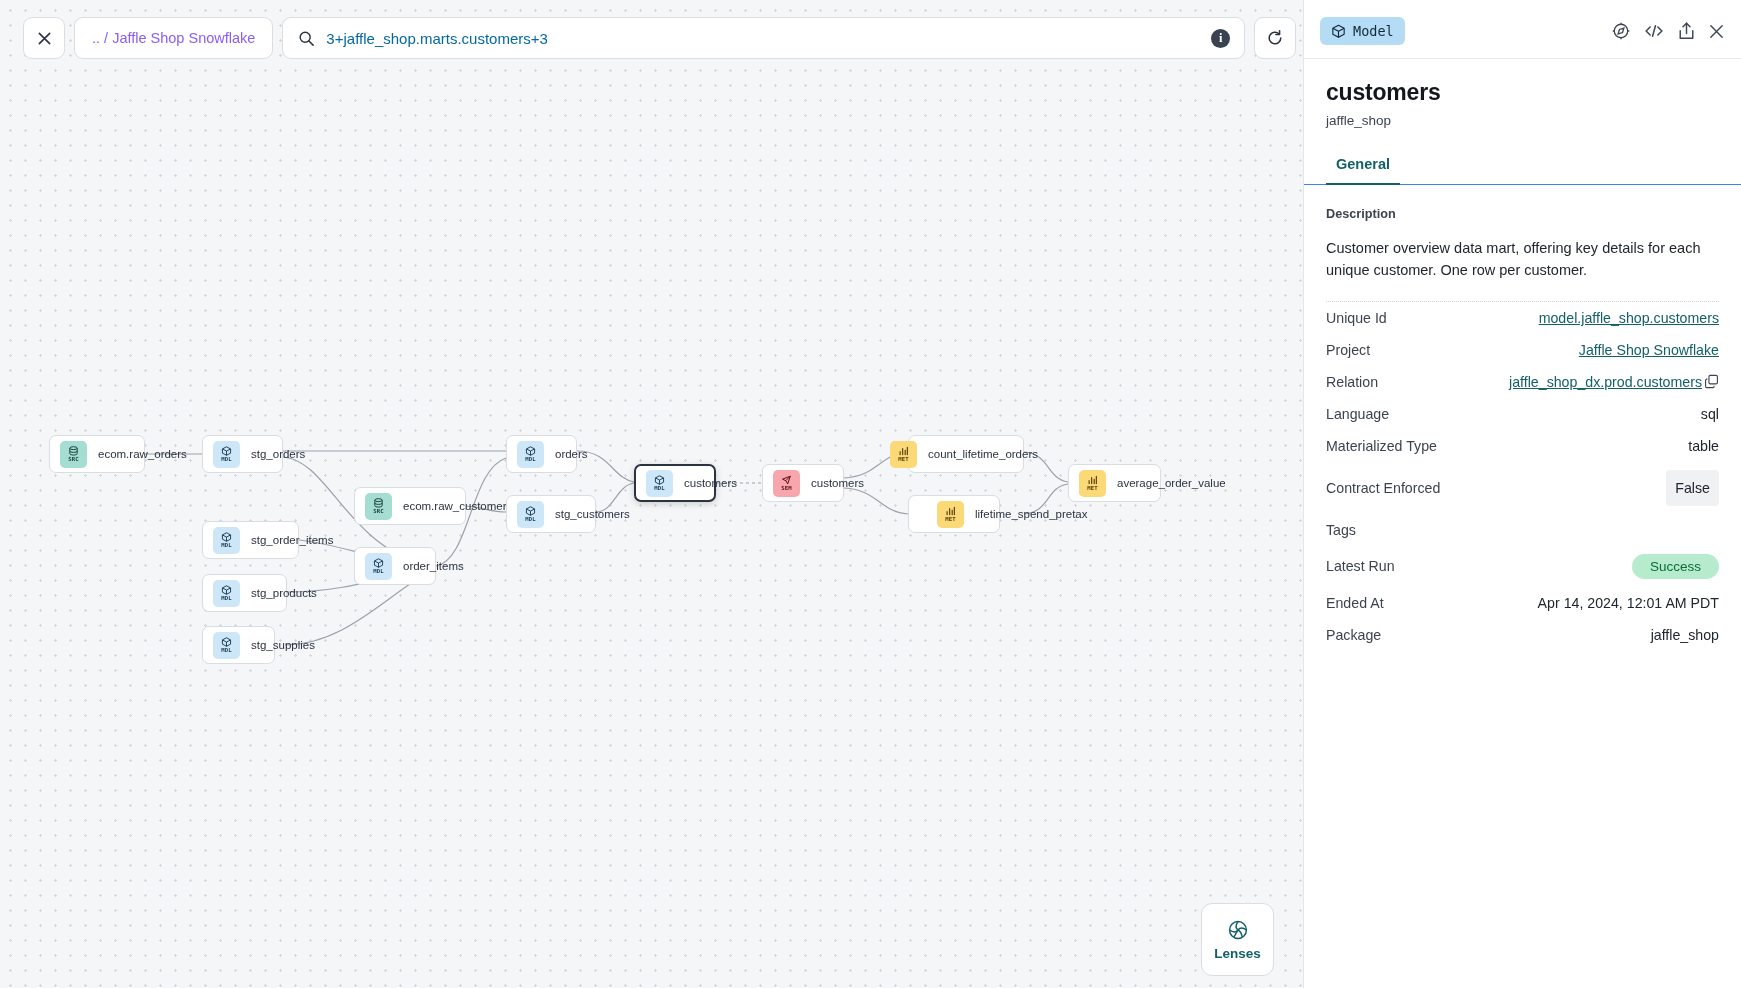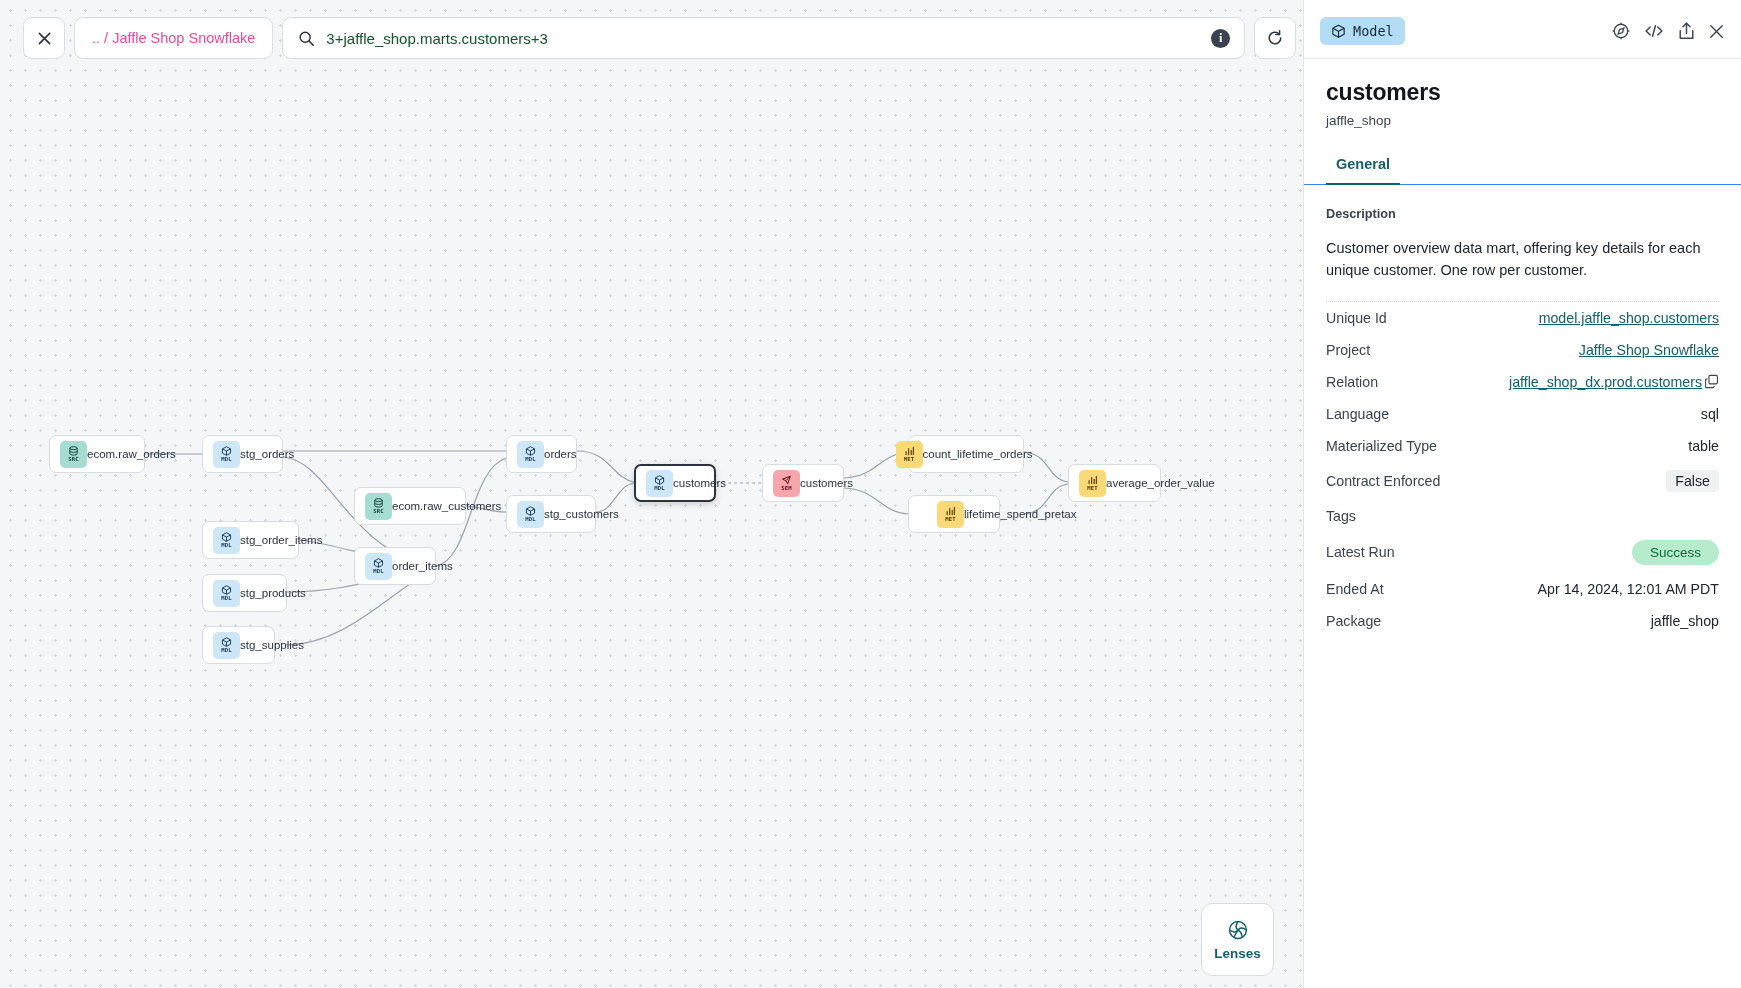--- a/index.html
+++ b/index.html
@@ -37,36 +37,36 @@
     color: #3a4250;
     cursor: pointer;
   }
   .tb-btn svg { display: block; }
   .breadcrumb {
     height: 42px; padding: 0 17px;
     background: #ffffff;
     border: 1px solid #dadee3;
     border-radius: 9px;
     display: flex; align-items: center;
-    font-size: 14.5px; color: #ec4899;
+    font-size: 14.5px; color: #8b5cf6;
     cursor: pointer; white-space: nowrap;
   }
   .searchbar {
     height: 42px; width: 963px;
     background: #ffffff;
     border: 1px solid #dadee3;
     border-radius: 9px;
     display: flex; align-items: center;
     padding: 0 14px 0 15px;
     gap: 11px;
   }
   .searchbar .sq { flex: none; color: #2b3240; display:block; }
   .search-val {
     flex: 1 1 auto;
-    font-size: 15px; color: #14532d;
+    font-size: 15px; color: #0369a1;
     font-family: "Liberation Sans", sans-serif;
     white-space: nowrap; overflow: hidden;
   }
   .info-dot {
     flex: none; width: 19px; height: 19px; border-radius: 50%;
     background: #3a4250; color: #fff;
     font-size: 12.5px; font-weight: bold; line-height: 19px;
     text-align: center; cursor: pointer;
     font-family: "Liberation Serif", serif;
   }
@@ -74,20 +74,21 @@
   
   .graph { position: absolute; inset: 0; }
   .edges { position: absolute; inset: 0; width: 1303px; height: 988px; }
   .node {
     position: absolute;
     background: #ffffff;
     border: 1px solid #d8dde3;
     border-radius: 7px;
     display: flex; align-items: center;
     padding: 0 14px 0 10px;
+    gap: 11px;
     height: 38px;
     cursor: pointer;
     z-index: 5;
   }
   .node.selected {
     border: 2px solid #2b3240;
     box-shadow: 0 2px 7px rgba(0,0,0,.17);
     z-index: 7;
   }
   .badge {
@@ -184,21 +185,21 @@
 
   .row {
     display: flex; align-items: center; justify-content: space-between;
     min-height: 32px; padding: 8px 0;
     gap: 12px;
   }
   .row .k { font-size: 14.2px; color: #3c434f; white-space: nowrap; }
   .row .v { font-size: 14.2px; color: #20262f; text-align: right; }
   .row .v.link { color: #136068; text-decoration: underline; cursor: pointer; }
   .row .v.chip {
-    background: #f0f1f3; border-radius: 4px; padding: 3px 9px;
+    background: #f0f1f3; border-radius: 4px; padding: 10px 9px;
   }
   .row .v.pill {
     background: #b6eccd; color: #0c6b38;
     border-radius: 13px; padding: 5px 18px;
     font-size: 13.5px;
   }
   .relwrap { display: flex; align-items: center; gap: 2px; }
   .copy-ic { cursor: pointer; color: #3c434f; display: flex; }
 </style>
 </head>

